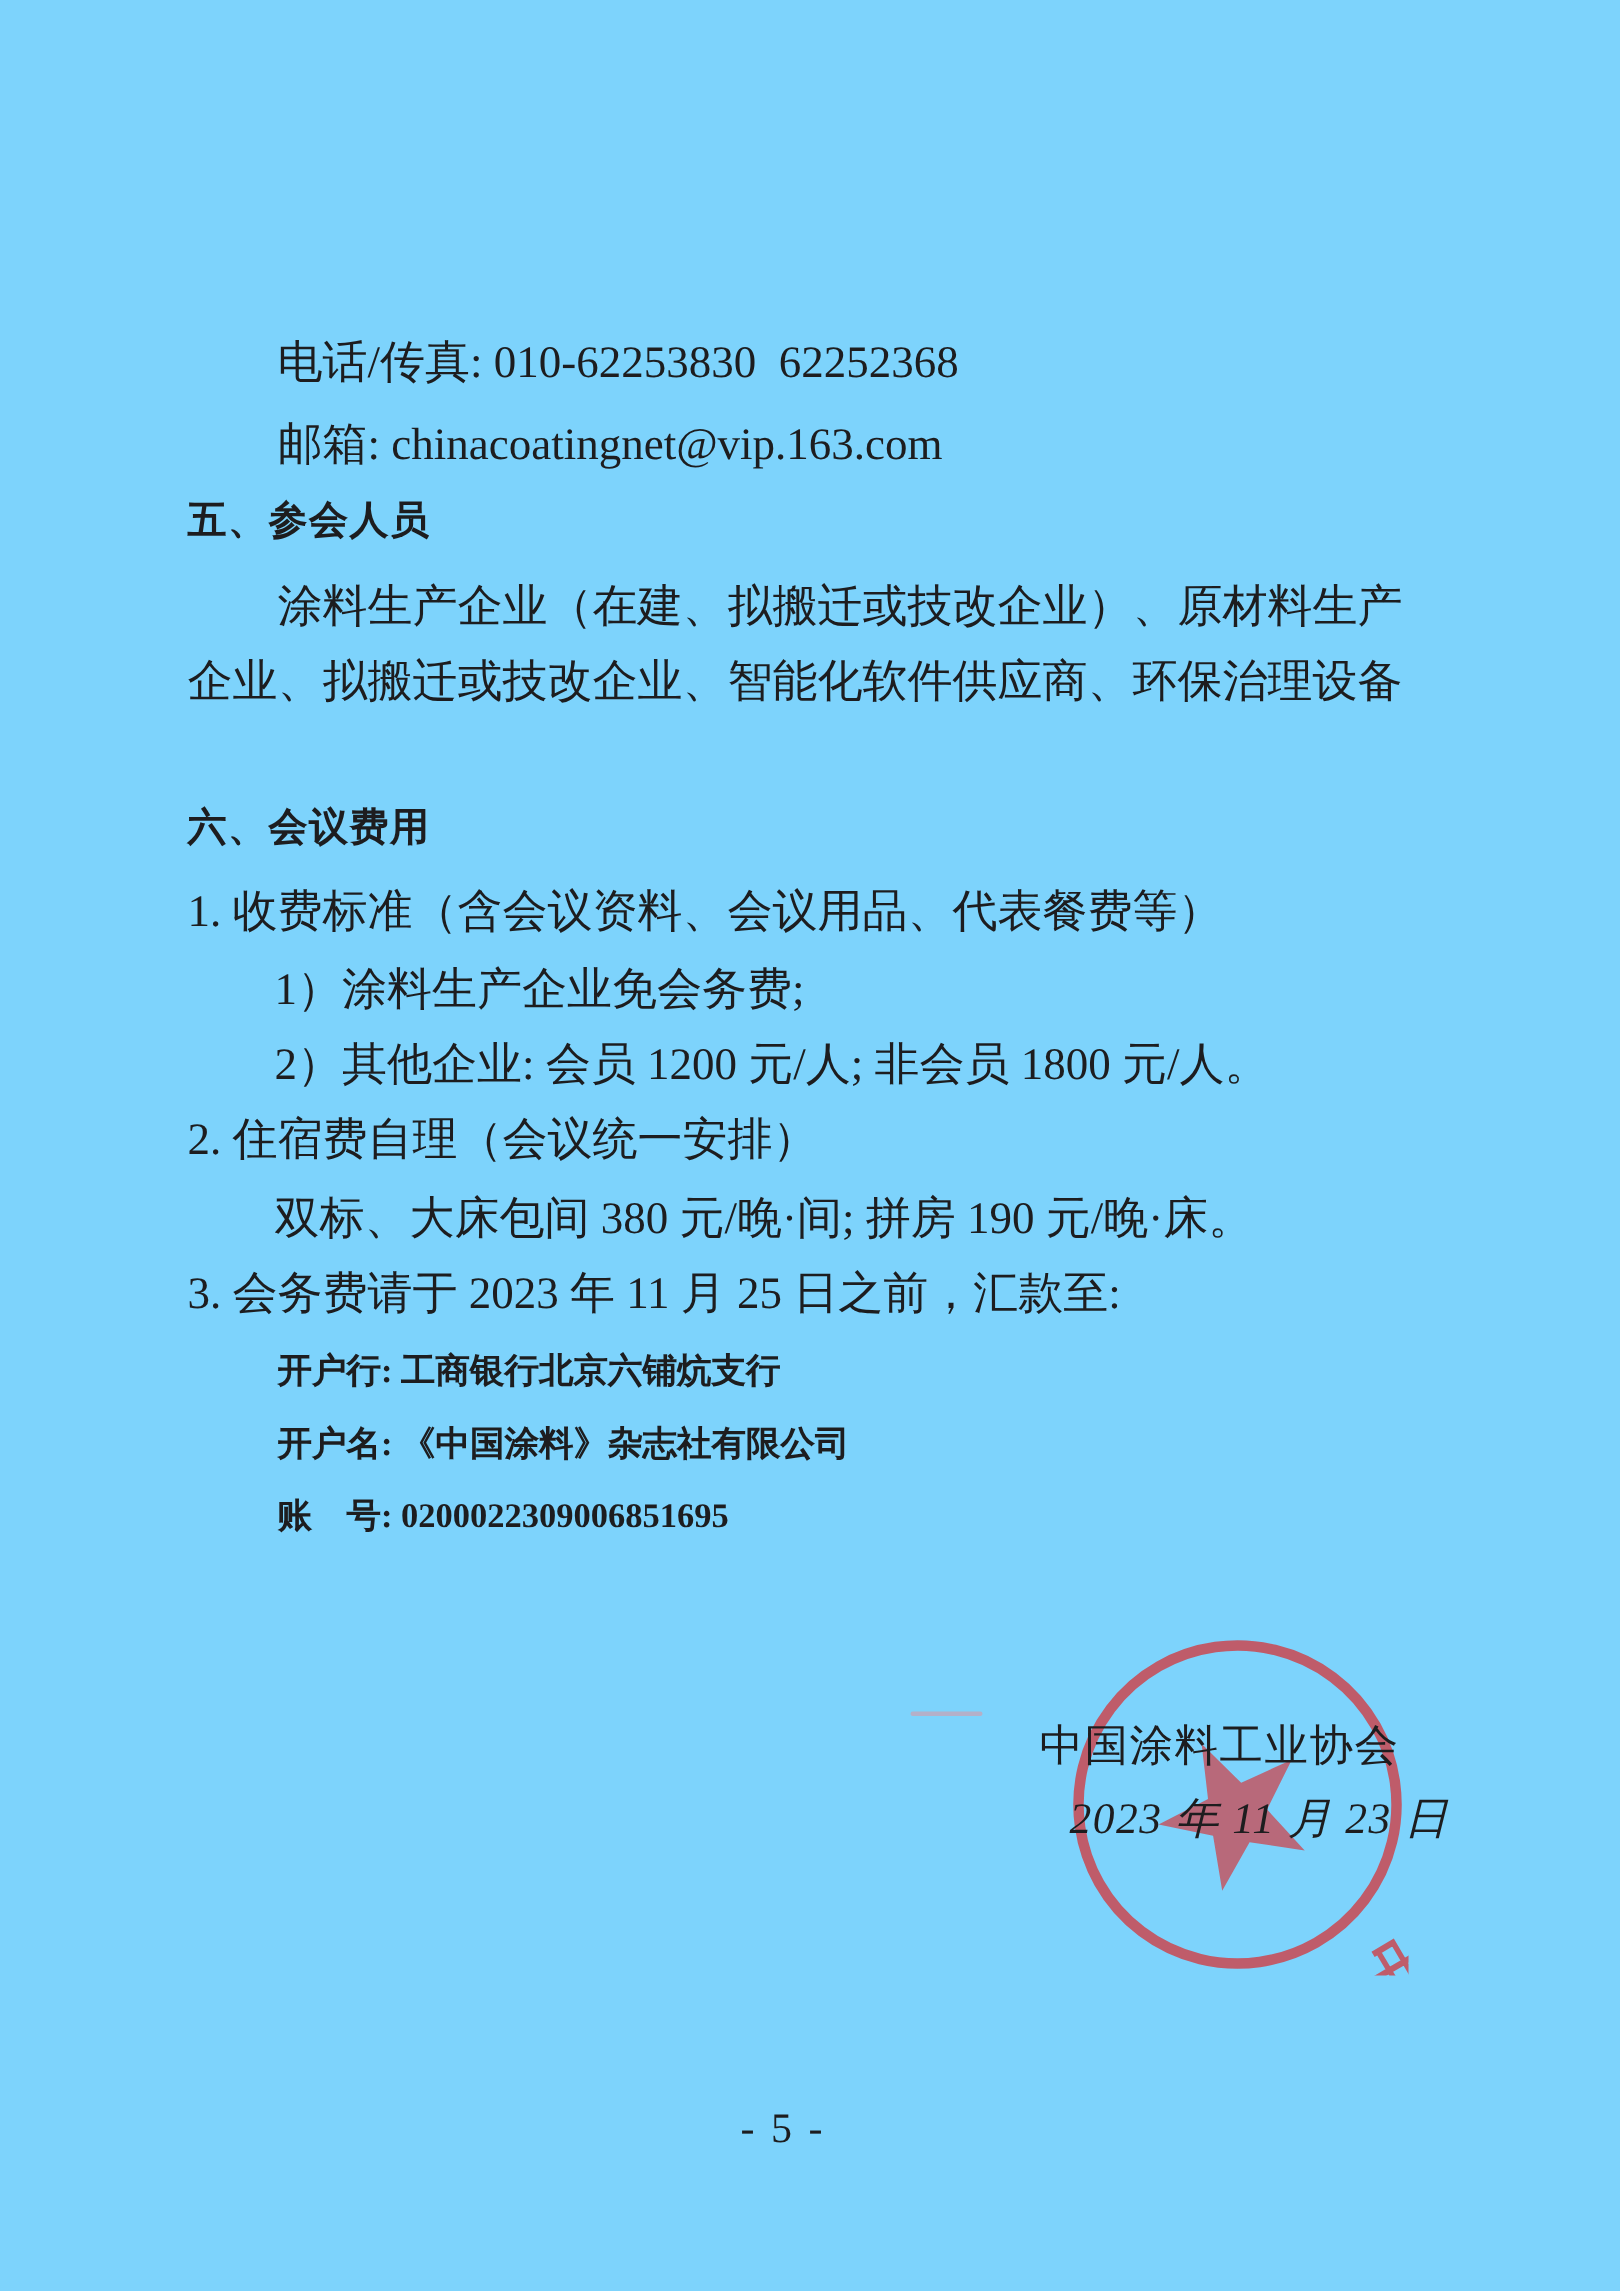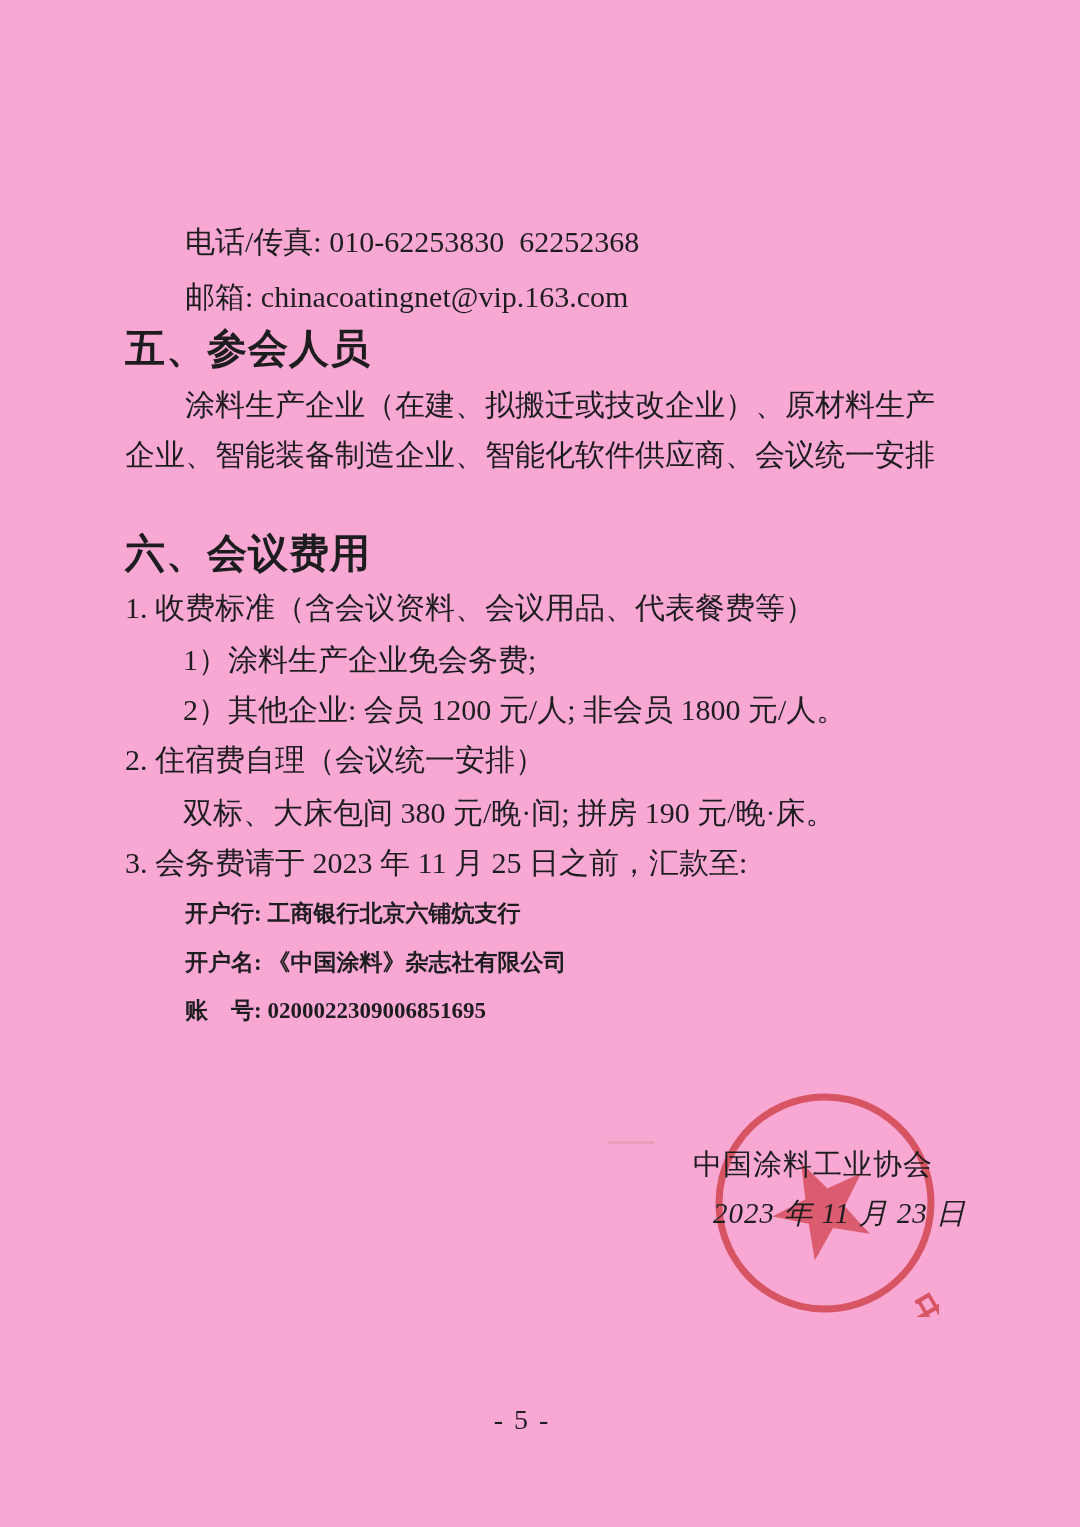--- a/index.html
+++ b/index.html
@@ -1,36 +1,36 @@
 <!DOCTYPE html>
 <html style="--stamp-color: #cf4048;"><head>
 <meta charset="utf-8">
 <style>
   :root { --stamp-color: #cf4048; --ink: #1d1d1f; }
   html,body { margin:0; padding:0; background:#ffffff; }
   .page {
     position: relative;
     width: 1080px; height: 1527px;
-    background: #f9a8d4;
+    background: #7dd3fc;
     overflow: hidden;
     font-family: "Liberation Serif", "DejaVu Serif", serif;
     color: var(--ink);
   }
   .line {
     position: absolute;
     white-space: pre;
     font-size: 30px;
     line-height: 40px;
     color: var(--ink);
   }
   .heading {
-    font-size: 40px;
+    font-size: 26px;
     font-weight: 700;
     letter-spacing: 1px;
-    font-family: Liberation Sans, sans-serif;
+    font-family: Liberation Mono, monospace;
   }
   .bold { font-weight: 700; font-size: 23px; }
   .tight { letter-spacing: -1px; }
   .sig { font-size: 29px; letter-spacing: 1px; }
   .footer-page { font-size: 28px; letter-spacing: 2px; text-align: center; width: 90px; }
   .stamp-wrap { position: absolute; left: 711px; top: 1089px; width: 228px; height: 228px; }
   .stamp-wrap svg { width: 100%; height: 100%; display: block; opacity: 0.88; }
   .stray-ink {
     position: absolute; left: 607px; top: 1141px; width: 48px; height: 3px;
     background: rgba(226, 148, 158, 0.55); border-radius: 2px;
@@ -45,21 +45,21 @@
 </head>
 <body>
 
 <div class="page">
 
   <div class="line" style="left:185px; top:222px;">电话/传真: 010-62253830  62252368</div>
   <div class="line" style="left:185px; top:277px;">邮箱: chinacoatingnet@vip.163.com</div>
 
   <div class="line heading" style="left:125px; top:328px;">五、参会人员</div>
   <div class="line" style="left:185px; top:385px;">涂料生产企业（在建、拟搬迁或技改企业）、原材料生产</div>
-  <div class="line" style="left:125px; top:435px;">企业、智能装备制造企业、智能化软件供应商、会议统一安排</div>
+  <div class="line" style="left:125px; top:435px;">企业、拟搬迁或技改企业、智能化软件供应商、环保治理设备</div>
 
   <div class="line heading" style="left:125px; top:533px;">六、会议费用</div>
   <div class="line" style="left:125px; top:588px;">1. 收费标准（含会议资料、会议用品、代表餐费等）</div>
   <div class="line" style="left:183px; top:640px;">1）涂料生产企业免会务费;</div>
   <div class="line" style="left:183px; top:690px;">2）其他企业: 会员 1200 元/人; 非会员 1800 元/人。</div>
   <div class="line" style="left:125px; top:740px;">2. 住宿费自理（会议统一安排）</div>
   <div class="line" style="left:183px; top:793px;">双标、大床包间 380 元/晚·间; 拼房 190 元/晚·床。</div>
   <div class="line" style="left:125px; top:843px;">3. 会务费请于 2023 年 11 月 25 日之前，汇款至:</div>
 
   <div class="line bold" style="left:185px; top:894px;">开户行: 工商银行北京六铺炕支行</div>

